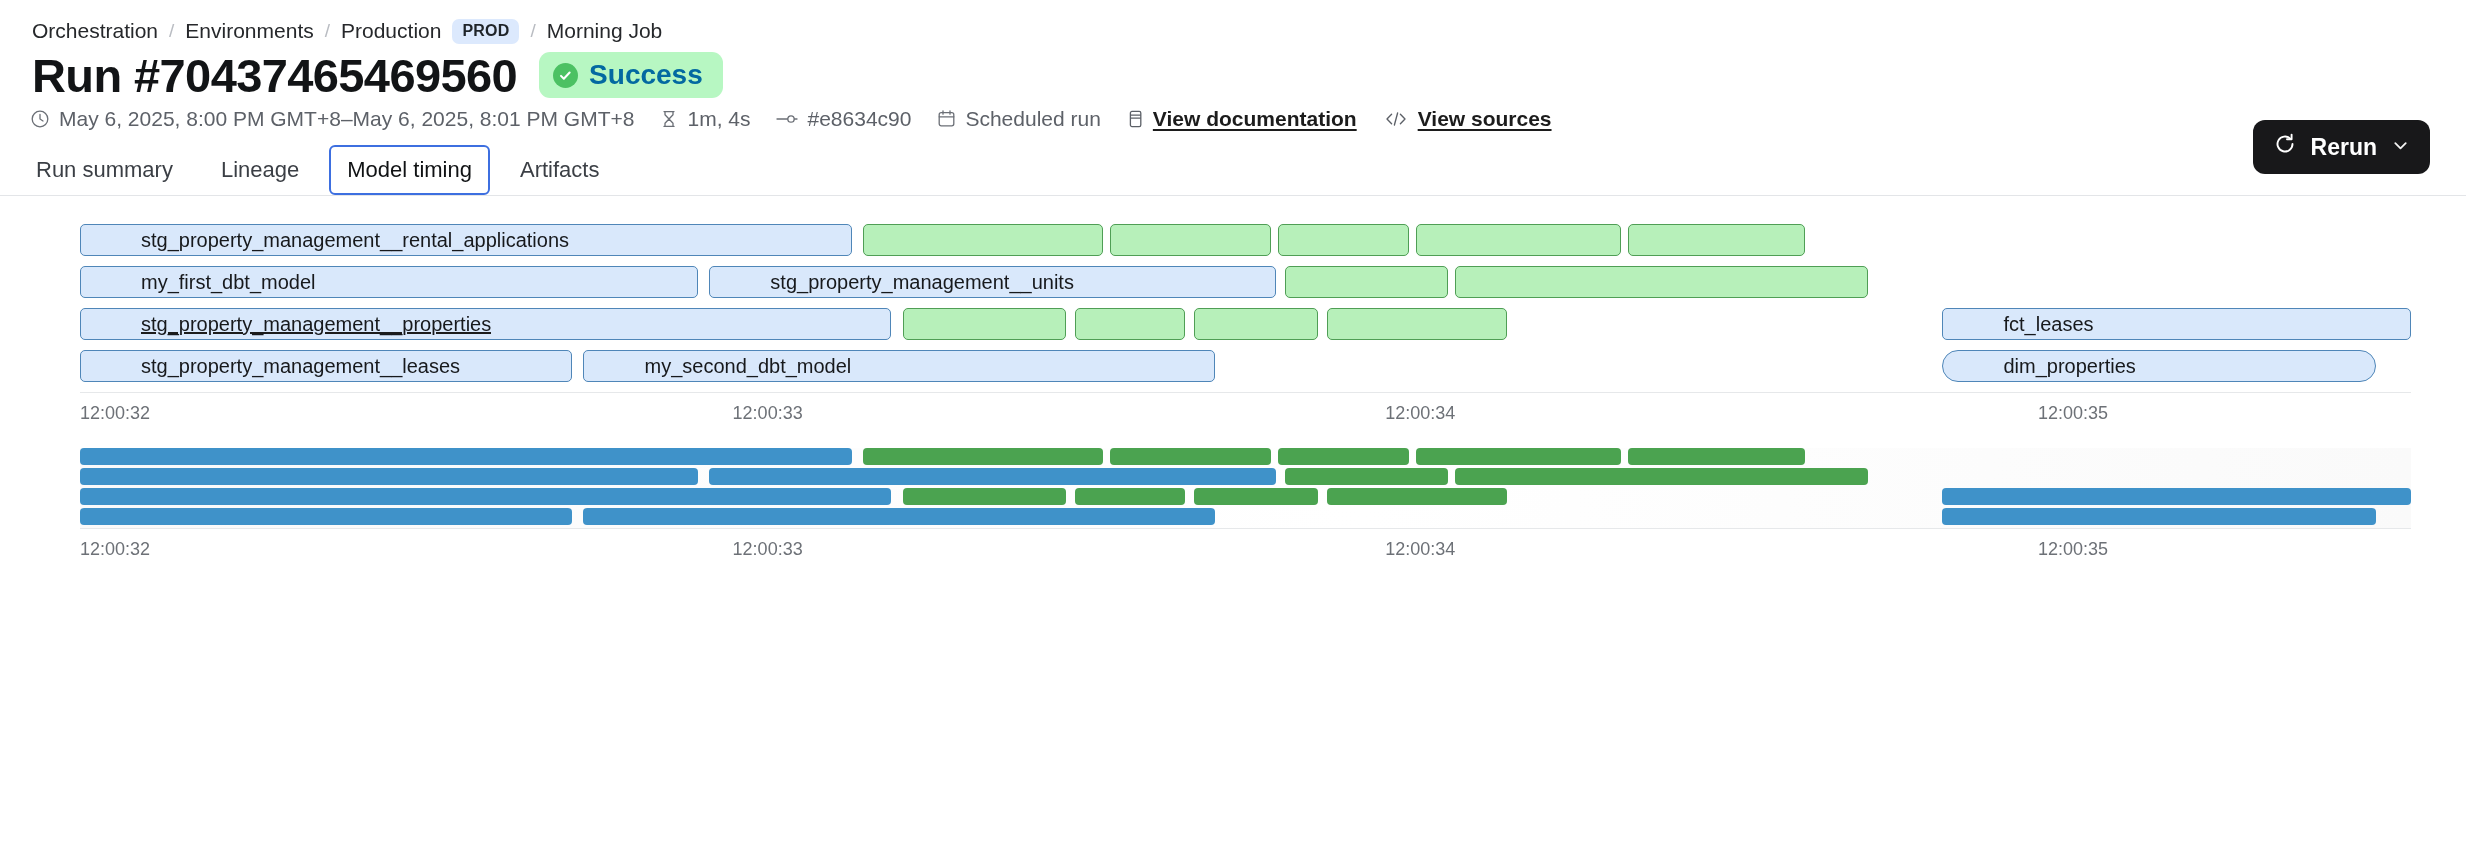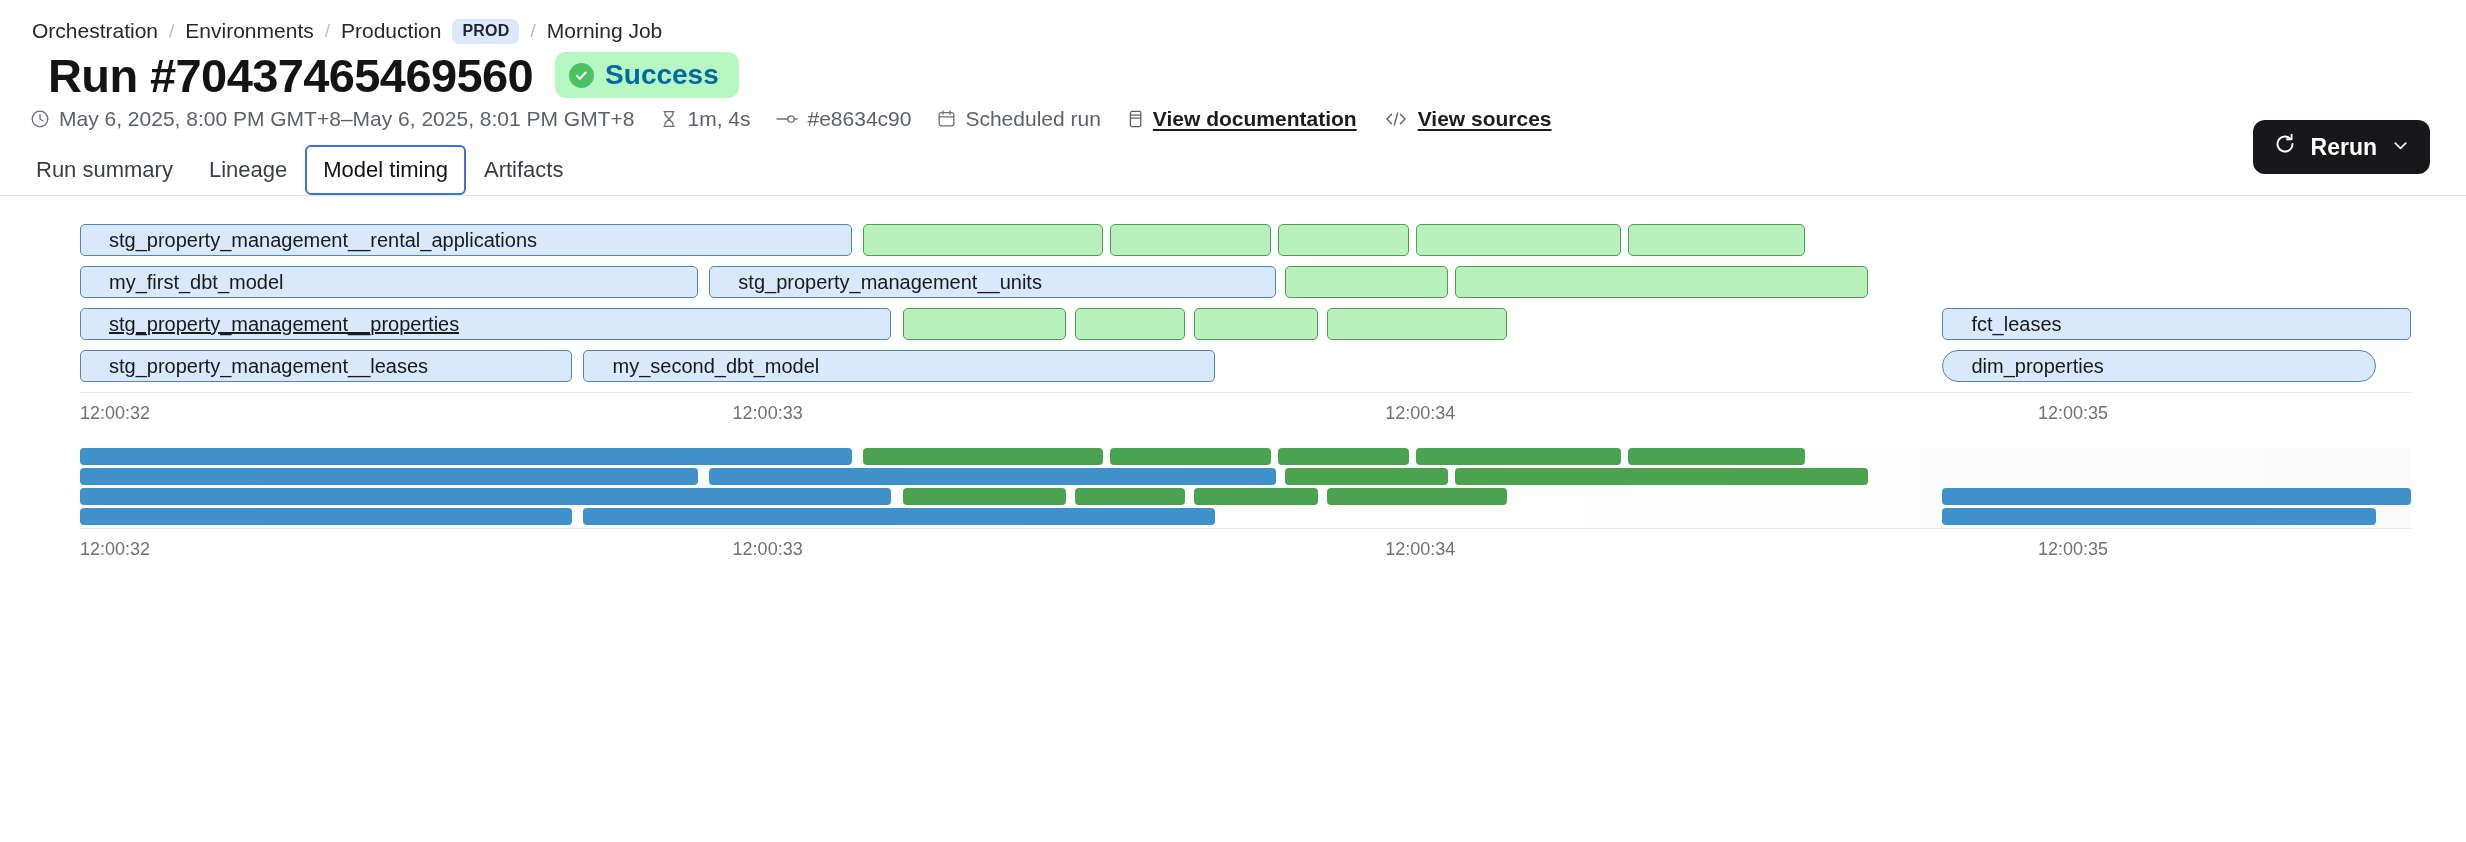--- a/index.html
+++ b/index.html
@@ -35,21 +35,20 @@
     letter-spacing: .2px;
   }
 
   
   .title-row {
     display: flex;
     align-items: center;
     gap: 22px;
     padding: 22px 0 0 32px;
     height: 60px;
-    margin-left: 16px;
   }
   .run-title {
     font-size: 47px;
     font-weight: 700;
     letter-spacing: -0.6px;
     line-height: 1;
     color: #121416;
   }
   .status-badge {
     display: inline-flex;
@@ -116,21 +115,21 @@
     font-weight: 700;
     text-decoration: underline;
     text-underline-offset: 3px;
     cursor: pointer;
   }
 
   
   .tabs {
     display: flex;
     align-items: center;
-    gap: 0;
+    gap: 12px;
     padding-left: 18px;
     margin-top: 16px;
     height: 52px;
     position: relative;
   }
   .tab {
     font-size: 22px;
     color: #3b3f45;
     padding: 10px 16px;
     border-radius: 6px;
@@ -184,20 +183,21 @@
   .seg.green {
     background: #b7f0ba;
     border: 1px solid #4f9e55;
   }
   .seg-label {
     font-size: 20px;
     color: #17191c;
     padding-left: 28px;
     overflow: hidden;
     text-overflow: clip;
+    margin-left: 32px;
   }
 
   
   .axis {
     position: relative;
     margin-left: 80px;
     margin-right: 55px;
     height: 34px;
     border-top: 1px solid #e6e8ea;
   }

